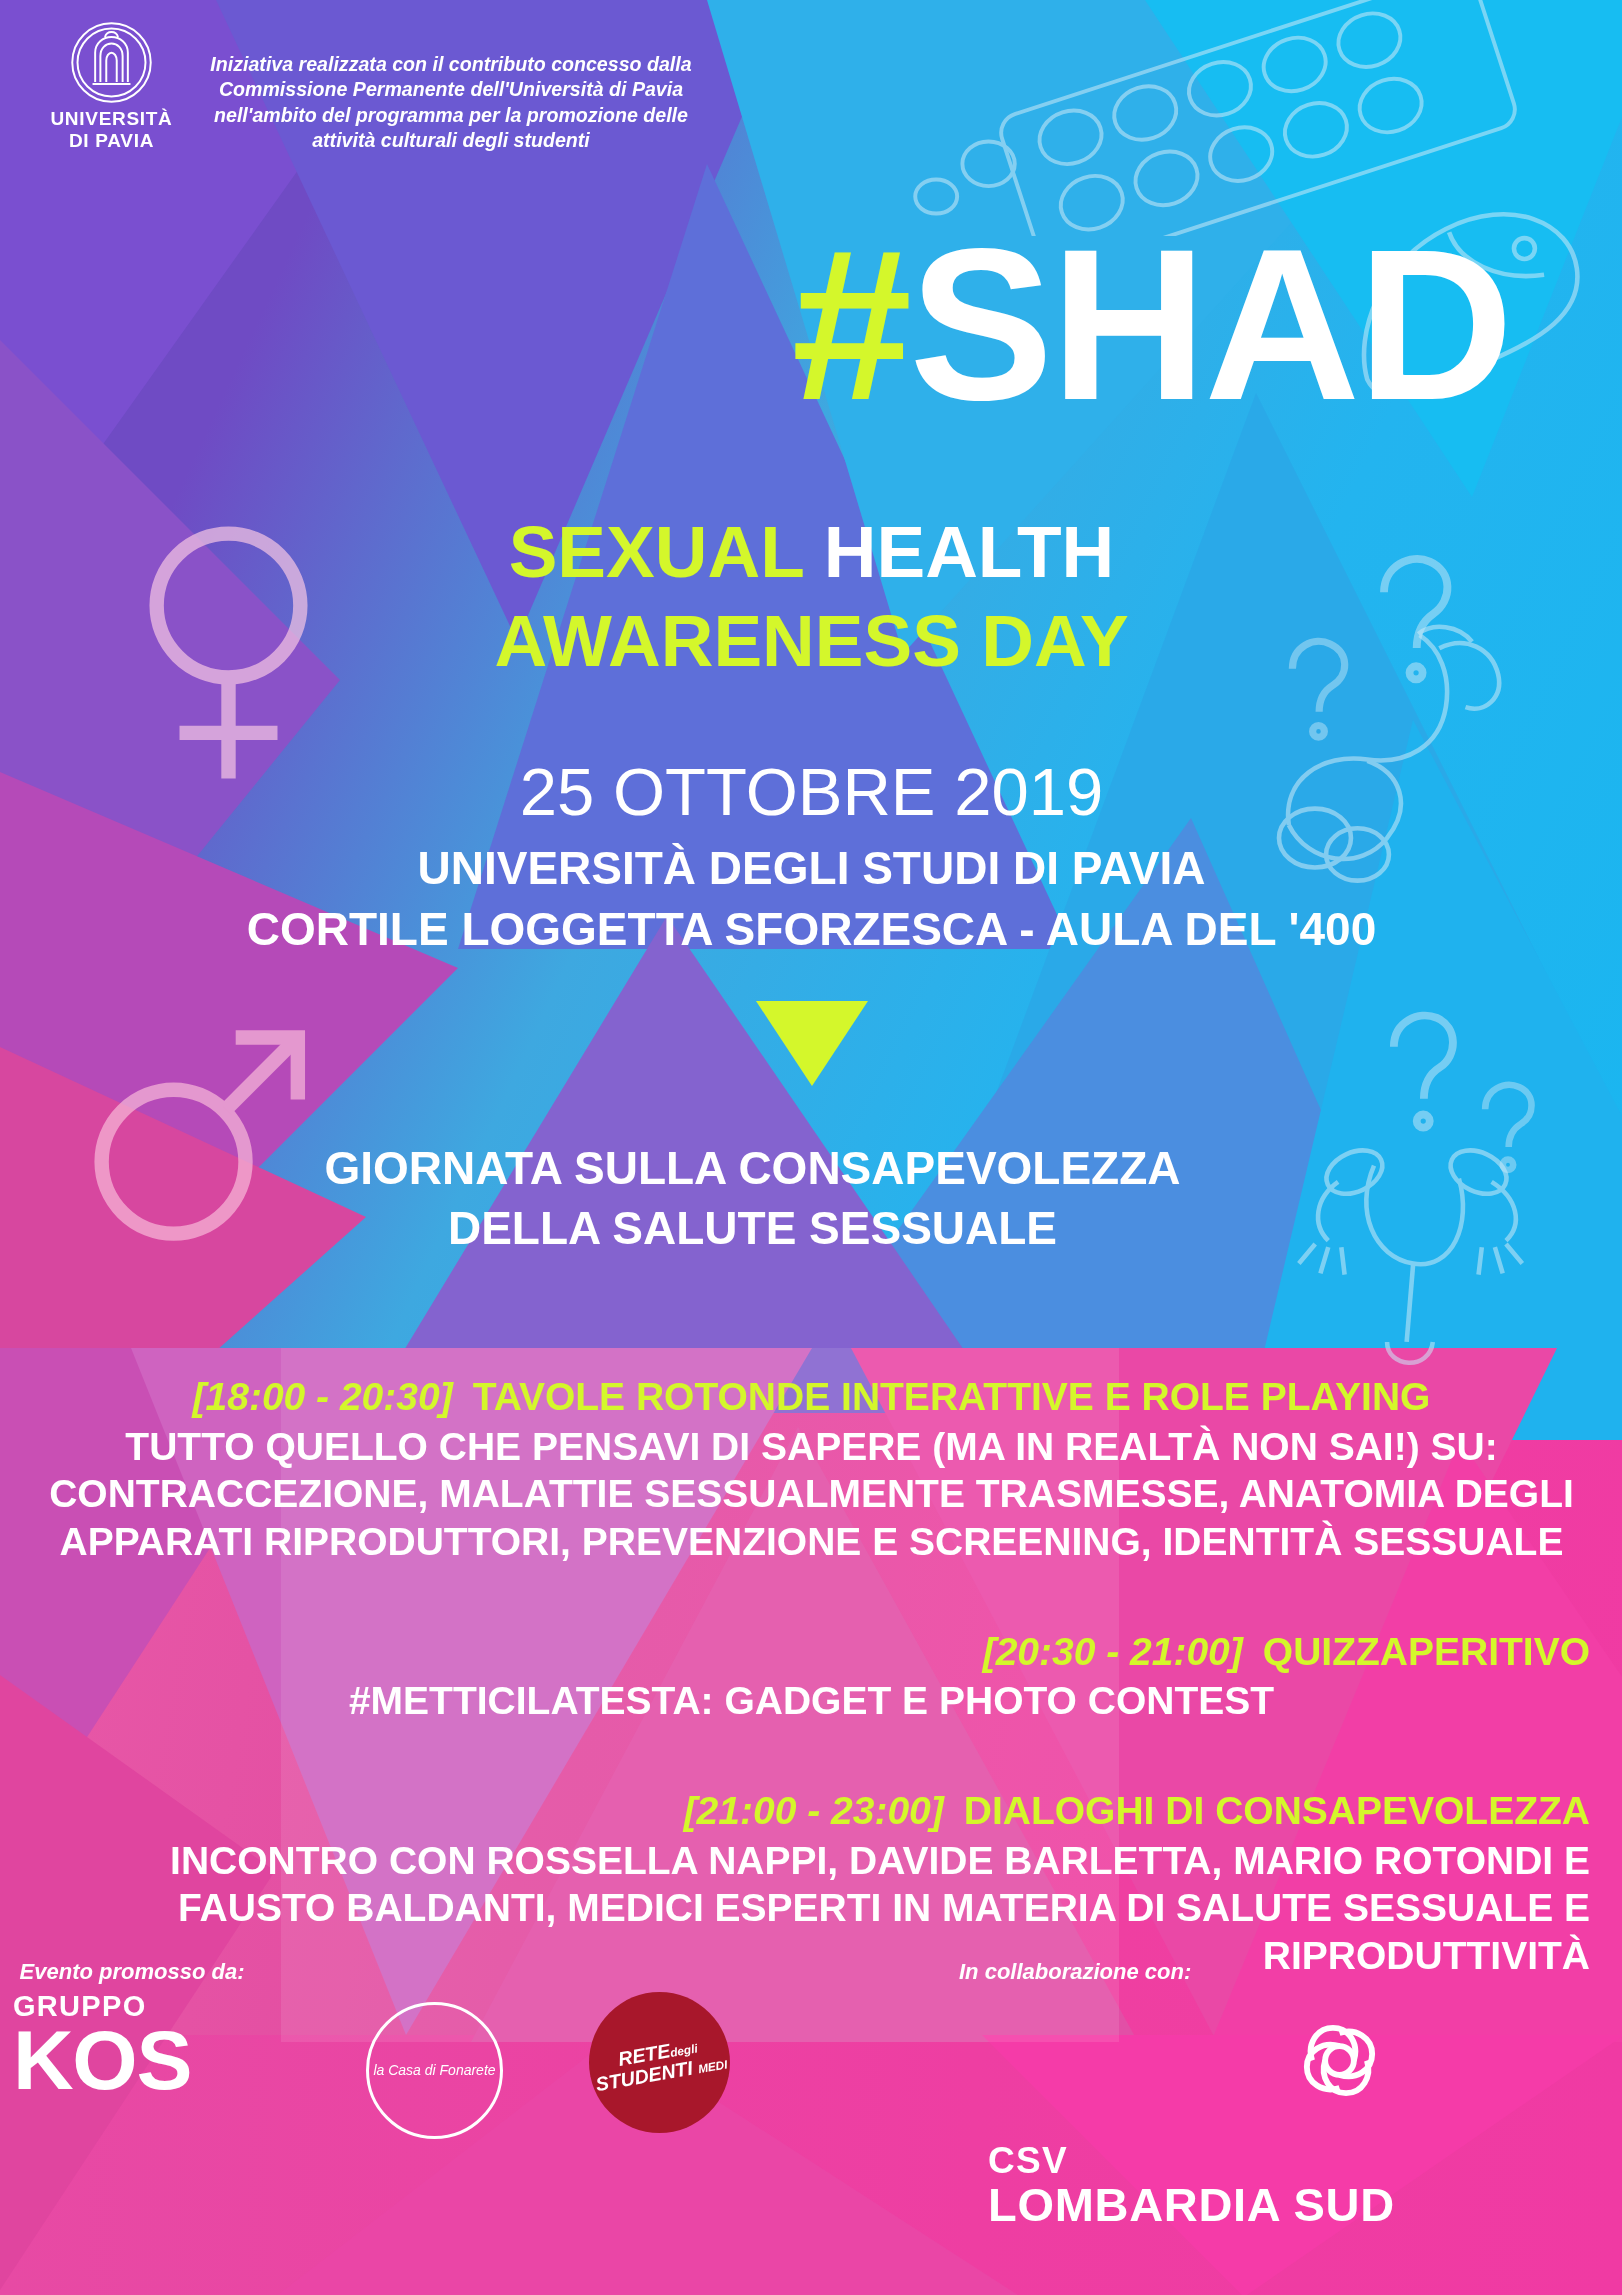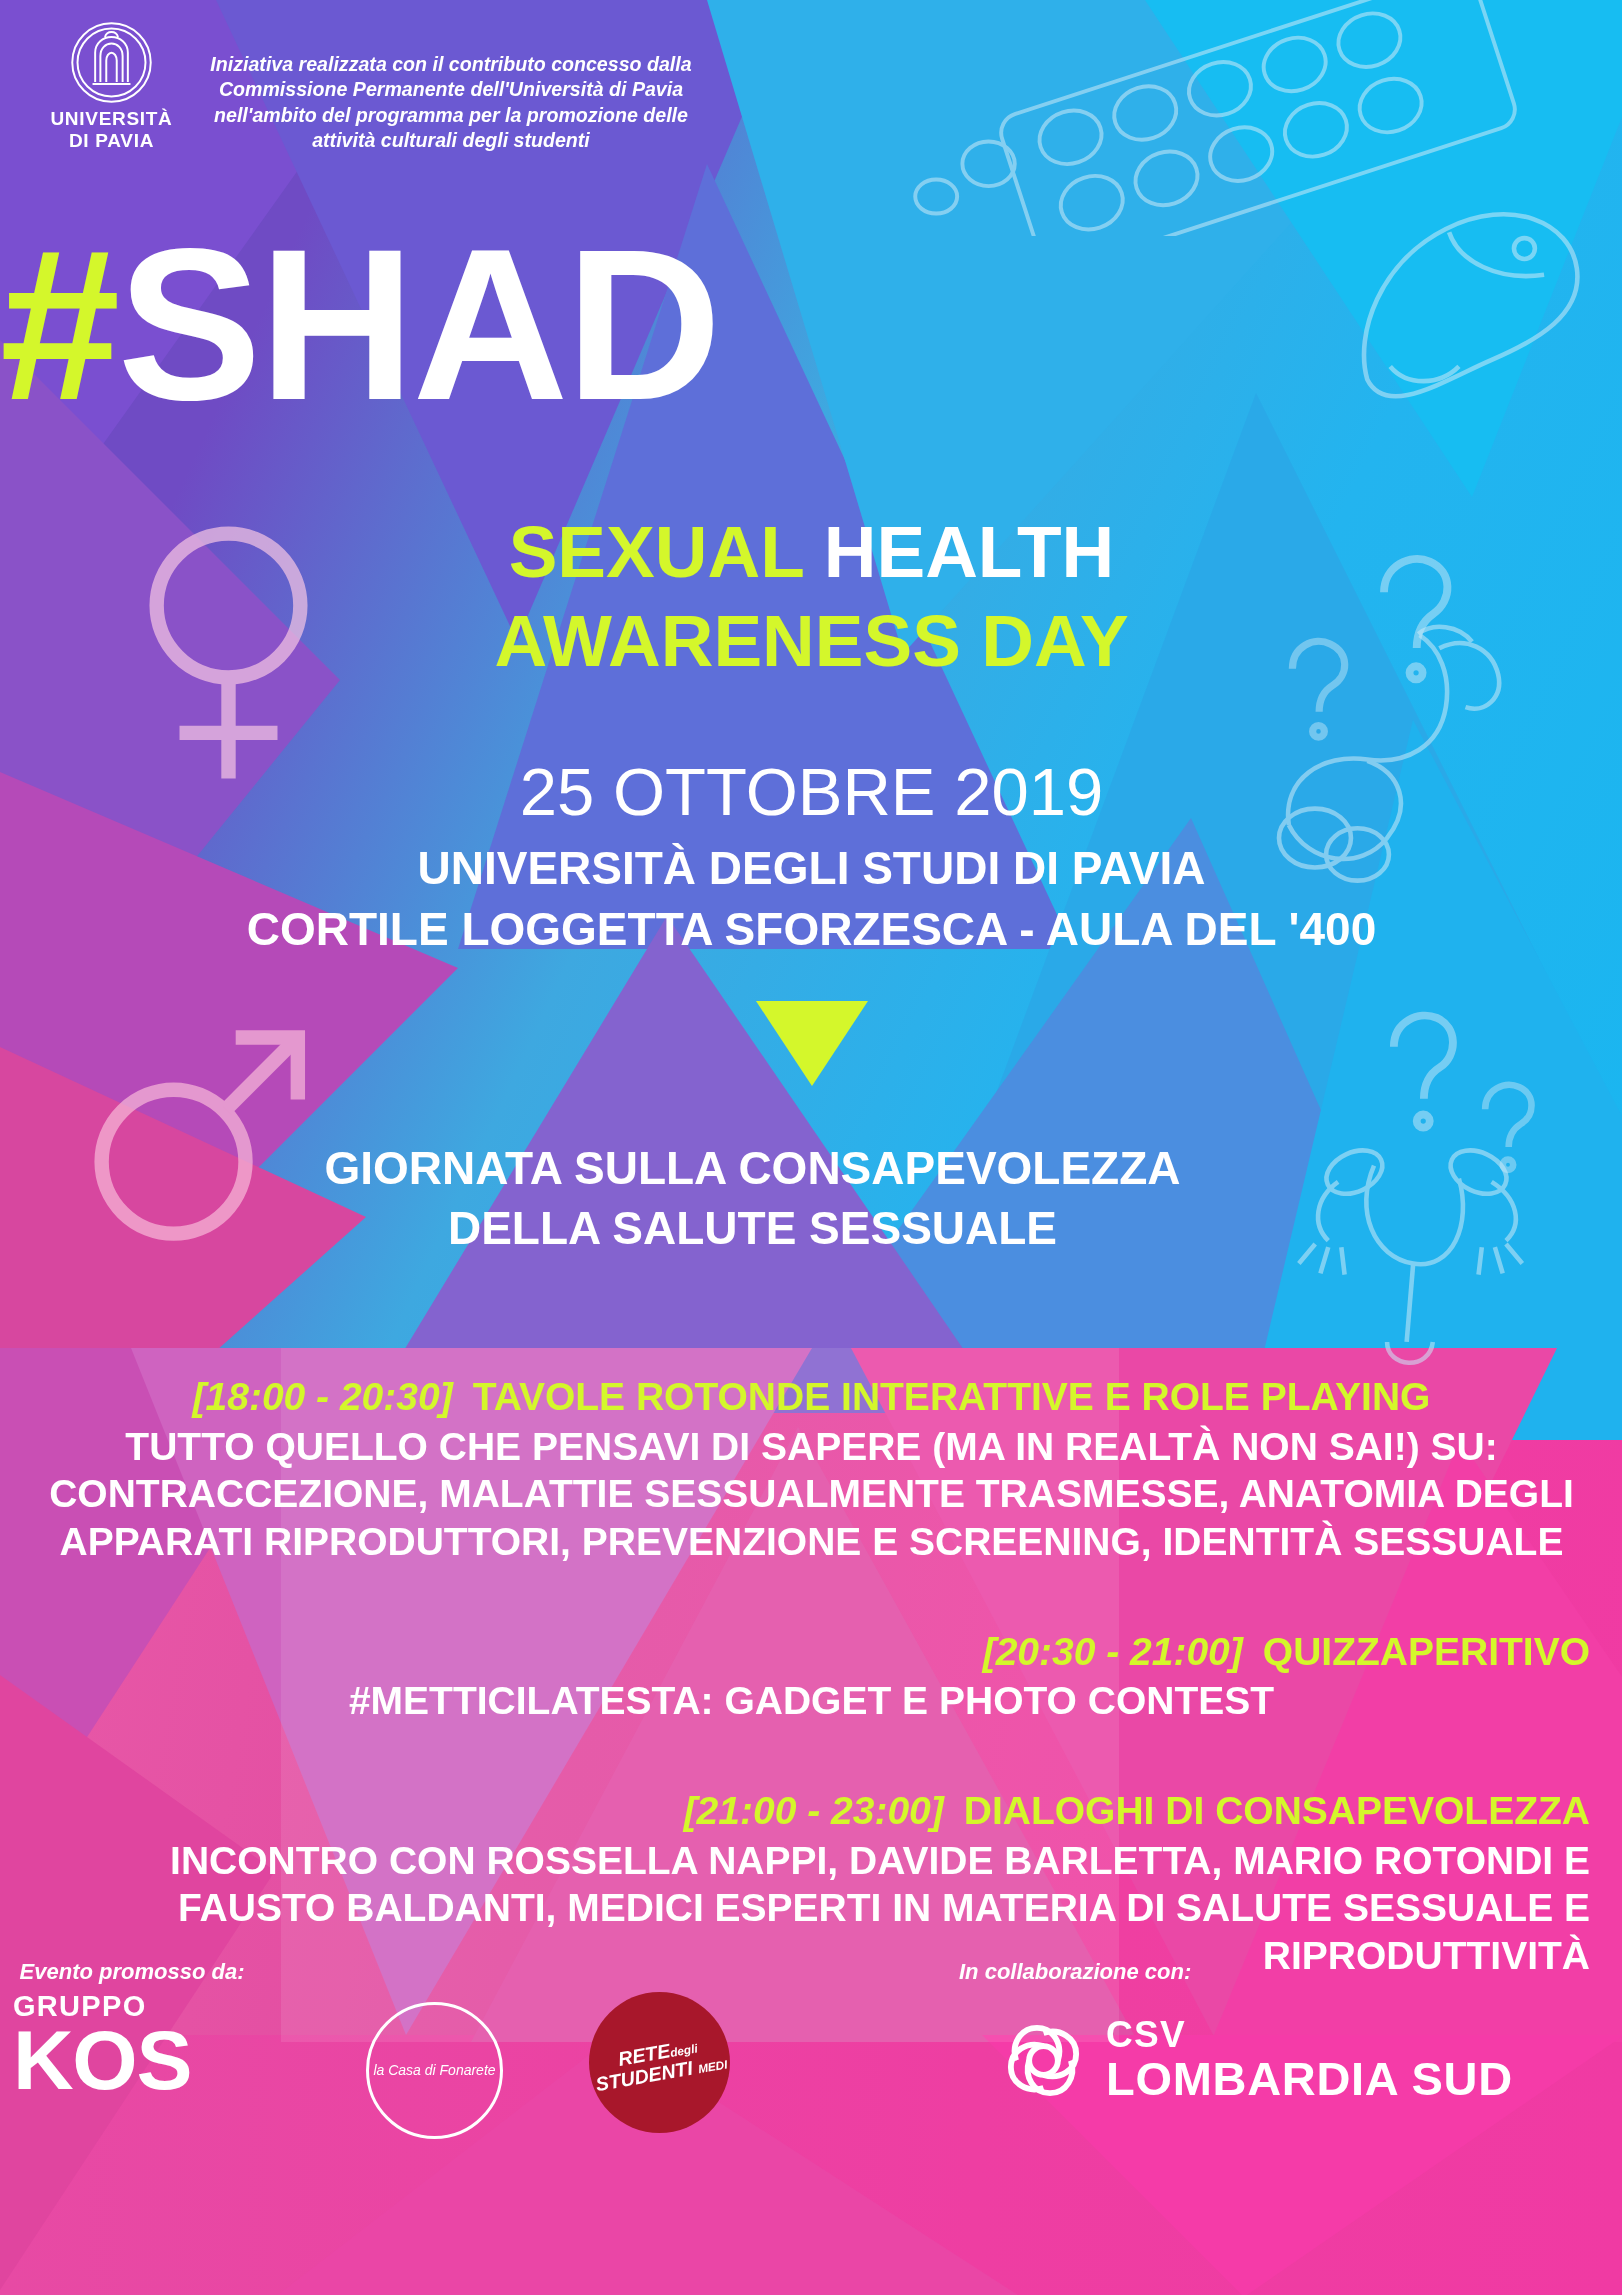--- a/index.html
+++ b/index.html
@@ -53,21 +53,21 @@
 
   .credit {
     position: absolute; left: 196px; top: 52px; width: 510px;
     color: #ffffff; font-style: italic; font-weight: 700;
     font-size: 19.6px; line-height: 1.3; text-align: center;
   }
 
   
   .shad {
     position: absolute; left: 0; top: 216px; width: 1511px;
-    text-align: left; font-size: 216px; font-weight: 700;
+    text-align: right; font-size: 216px; font-weight: 700;
     letter-spacing: -2.6px; line-height: 1; color: #ffffff;
   }
   .shad .hash { color: #d4f72b; }
 
   .subtitle {
     position: absolute; left: 0; top: 507px; width: 1623px;
     text-align: center; font-size: 73px; font-weight: 700; line-height: 1.22;
     color: #d4f72b;
   }
   .subtitle .white { color: #ffffff; }
@@ -146,21 +146,21 @@
     transform: none;
   }
   .rete .rete-txt {
     font-size: 19.6px; font-weight: 700; font-style: italic; text-align: center;
     line-height: 1.05; transform: rotate(-10deg);
   }
   .rete .rete-txt .sm { font-size: 11.8px; }
 
   .csv {
     position: absolute; left: 988px; top: 59px; color: #ffffff;
-    display: flex; align-items: center; gap: 7px;
+    display: flex; align-items: flex-end; gap: 26px; flex-direction: column;
   }
   .csv .mark { width: 111px; height: 111px; }
   .csv .words .csv-top { font-size: 37px; font-weight: 700; letter-spacing: 1.3px; line-height: 1; }
   .csv .words .csv-bot { font-size: 47px; font-weight: 700; letter-spacing: 0.7px; line-height: 1.1; }
 </style>
 </head>
 <body>
 
 <div id="poster">
 

